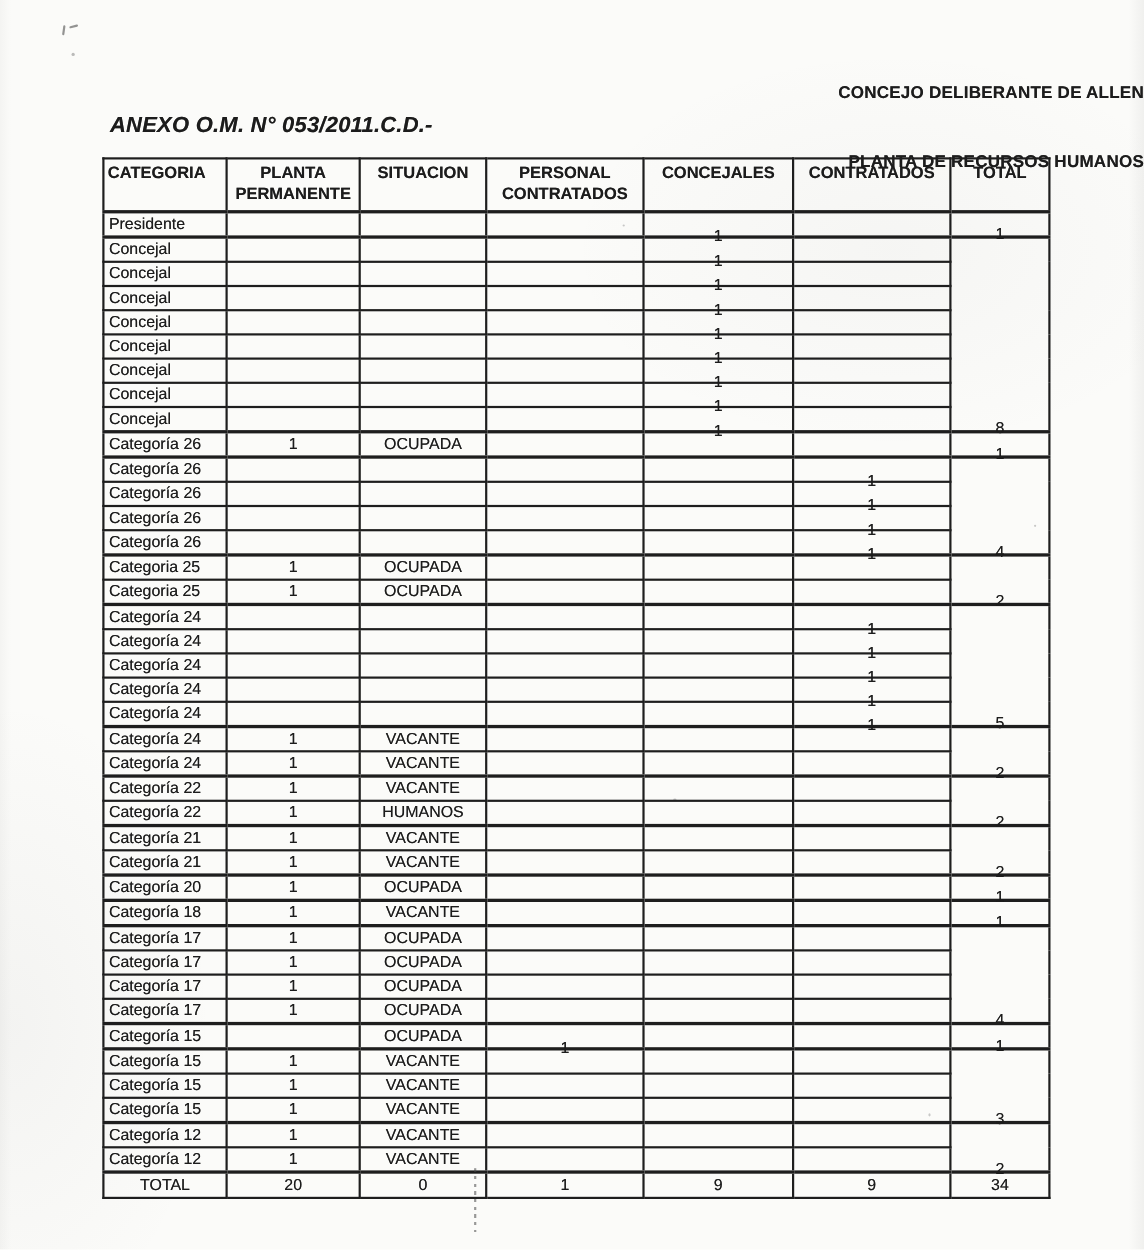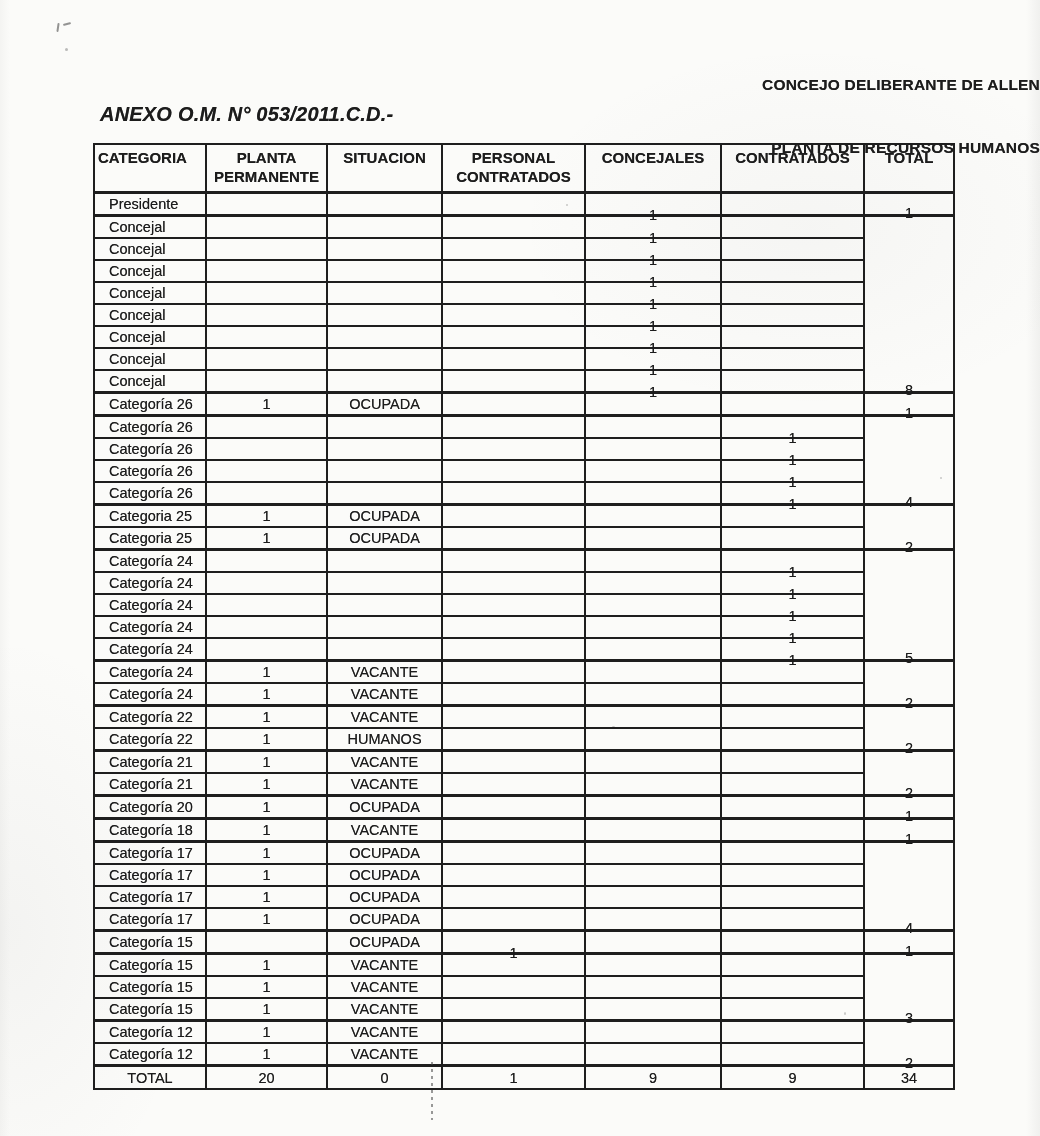--- a/index.html
+++ b/index.html
@@ -29,21 +29,21 @@
   }
   .tablewrap{position:absolute;top:143px;left:93px;}
   table{border-collapse:collapse;table-layout:fixed;}
   th,td{border:2px solid #1e1e1e;overflow:visible;}
   thead th{
     height:43px;font-size:15px;font-weight:bold;
     vertical-align:top;padding:3px 0 0;line-height:19px;
   }
   thead th.left{text-align:left;padding-left:3px;}
   td{height:20px;font-size:14.5px;padding:0;line-height:18px;}
-  td.cat{text-align:left;padding-left:14px;white-space:nowrap;}
+  td.cat{text-align:left;padding-left:4px;white-space:nowrap;}
   td.num{text-align:center;}
   .drop{position:relative;top:11px;display:inline-block;line-height:12px;}
   td.tot{vertical-align:bottom;text-align:center;}
   td.tot .drop2{position:relative;top:8px;display:inline-block;line-height:12px;}
   tr.gs td{border-top-width:3px;}
   tr.footer td{border-top-width:3px;height:21px;text-align:center;}
   
   .dash-artifact{
     position:absolute;left:431px;top:1062px;width:2px;height:58px;
     background:repeating-linear-gradient(to bottom, rgba(70,70,70,.55) 0 3px, transparent 3px 7px);

